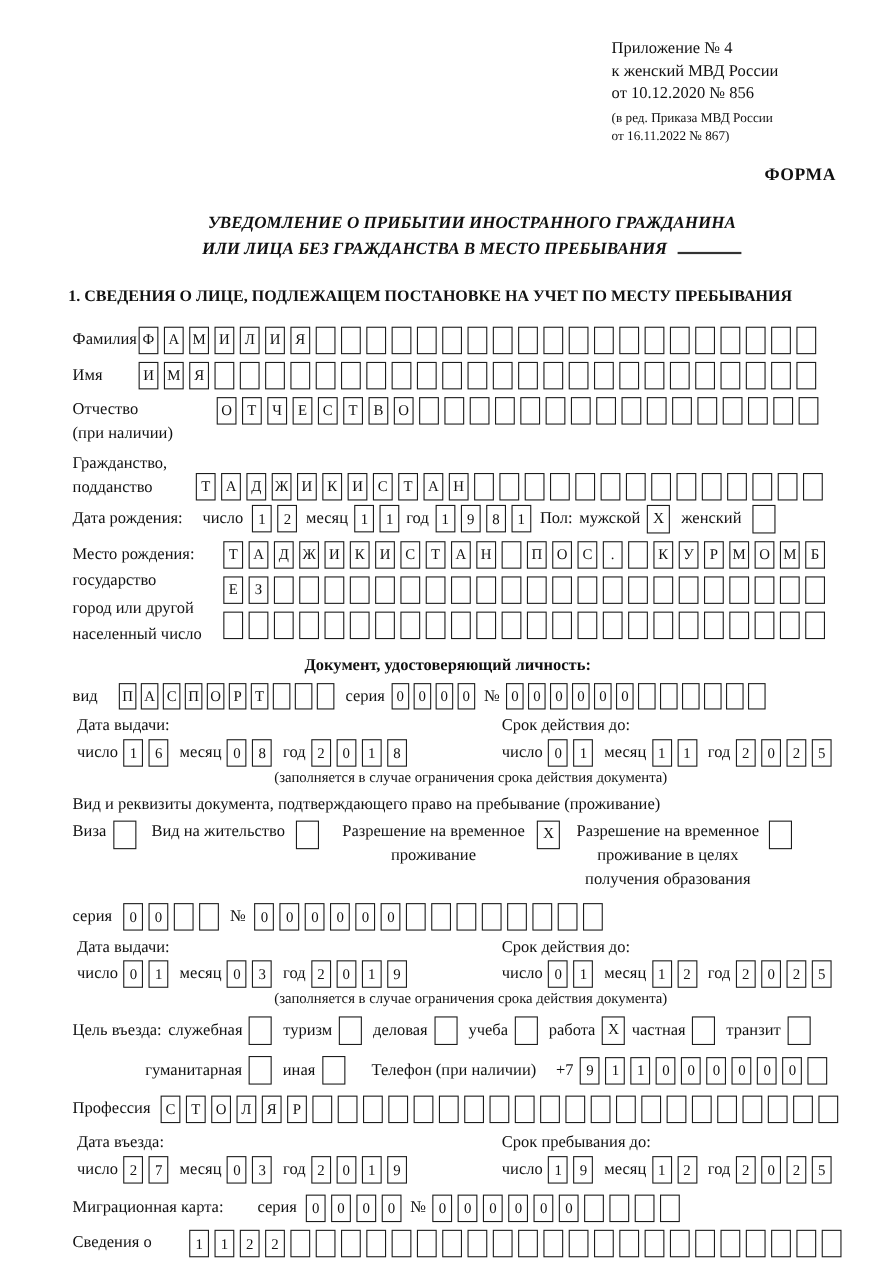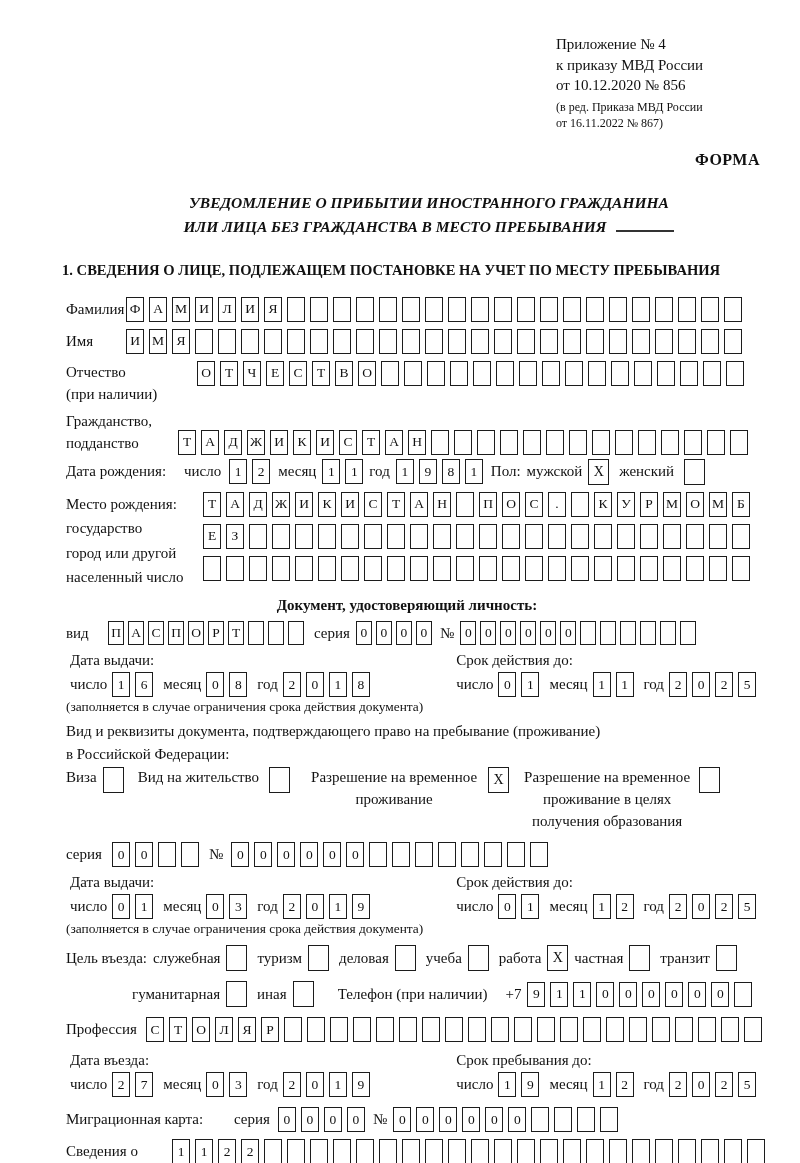--- a/index.html
+++ b/index.html
@@ -36,21 +36,21 @@
   .bp .labels{flex:none;width:137px;line-height:1.62;}
   .bp .rows .cells{margin-bottom:7px;}
 
   .center-bold{text-align:center;font-weight:bold;margin:2px 44px 7px 0;}
 
   .dates{display:flex;align-items:flex-end;margin-bottom:2px;}
   .dgroup .dhead{margin-bottom:3px;}
   .drow{display:flex;align-items:center;}
   .drow .dl{margin-right:5px;}
   .drow .cells{margin-right:10px;}
-  .note{font-size:13.4px;text-align:left;margin:2px 2px 8px 0;}
+  .note{font-size:13.4px;text-align:center;margin:2px 2px 8px 0;}
 
   .opts{display:flex;align-items:flex-start;margin:4px 0 10px 0;}
   .opt{display:flex;align-items:flex-start;}
   .opt .olabel{line-height:1.45;}
   .opt .olabel.c{text-align:center;}
 
   .purpose{display:flex;align-items:center;margin-bottom:10px;flex-wrap:nowrap;}
   .purpose .pl{margin-right:6px;flex:none;}
   .purpose .checkbox{margin-right:10px;}
 
@@ -58,21 +58,21 @@
   .reps .labels{flex:none;width:106px;line-height:1.62;}
   .reps .rows .cells{margin-bottom:8px;}
 </style>
 </head>
 <body>
 
 <div class="page">
 
   <div class="hdr">
     <div>Приложение № 4</div>
-    <div>к приказу МВД России</div>
+    <div>к женский МВД России</div>
     <div>от 10.12.2020 № 856</div>
     <div class="sub">
       <div>(в ред. Приказа МВД России</div>
       <div>от 16.11.2022 № 867)</div>
     </div>
   </div>
   <div class="forma">ФОРМА</div>
 
   <div class="title">
     <div>УВЕДОМЛЕНИЕ О ПРИБЫТИИ ИНОСТРАННОГО ГРАЖДАНИНА</div>
@@ -410,21 +410,20 @@
             <span class="cell">0</span>
             <span class="cell">2</span>
             <span class="cell">5</span>
           </span>
       </div>
     </div>
   </div>
   <div class="note">(заполняется в случае ограничения срока действия документа)</div>
 
   <div style="margin-bottom:6px">Вид и реквизиты документа, подтверждающего право на пребывание (проживание)</div>
-  <div style="margin-bottom:4px">в Российской Федерации:</div>
 
   <div class="opts">
     <div class="opt">
       <span class="olabel">Виза</span>
       <span class="checkbox ml6"></span>
     </div>
     <div class="opt" style="margin-left:14px">
       <span class="olabel">Вид на жительство</span>
       <span class="checkbox ml10"></span>
     </div>

